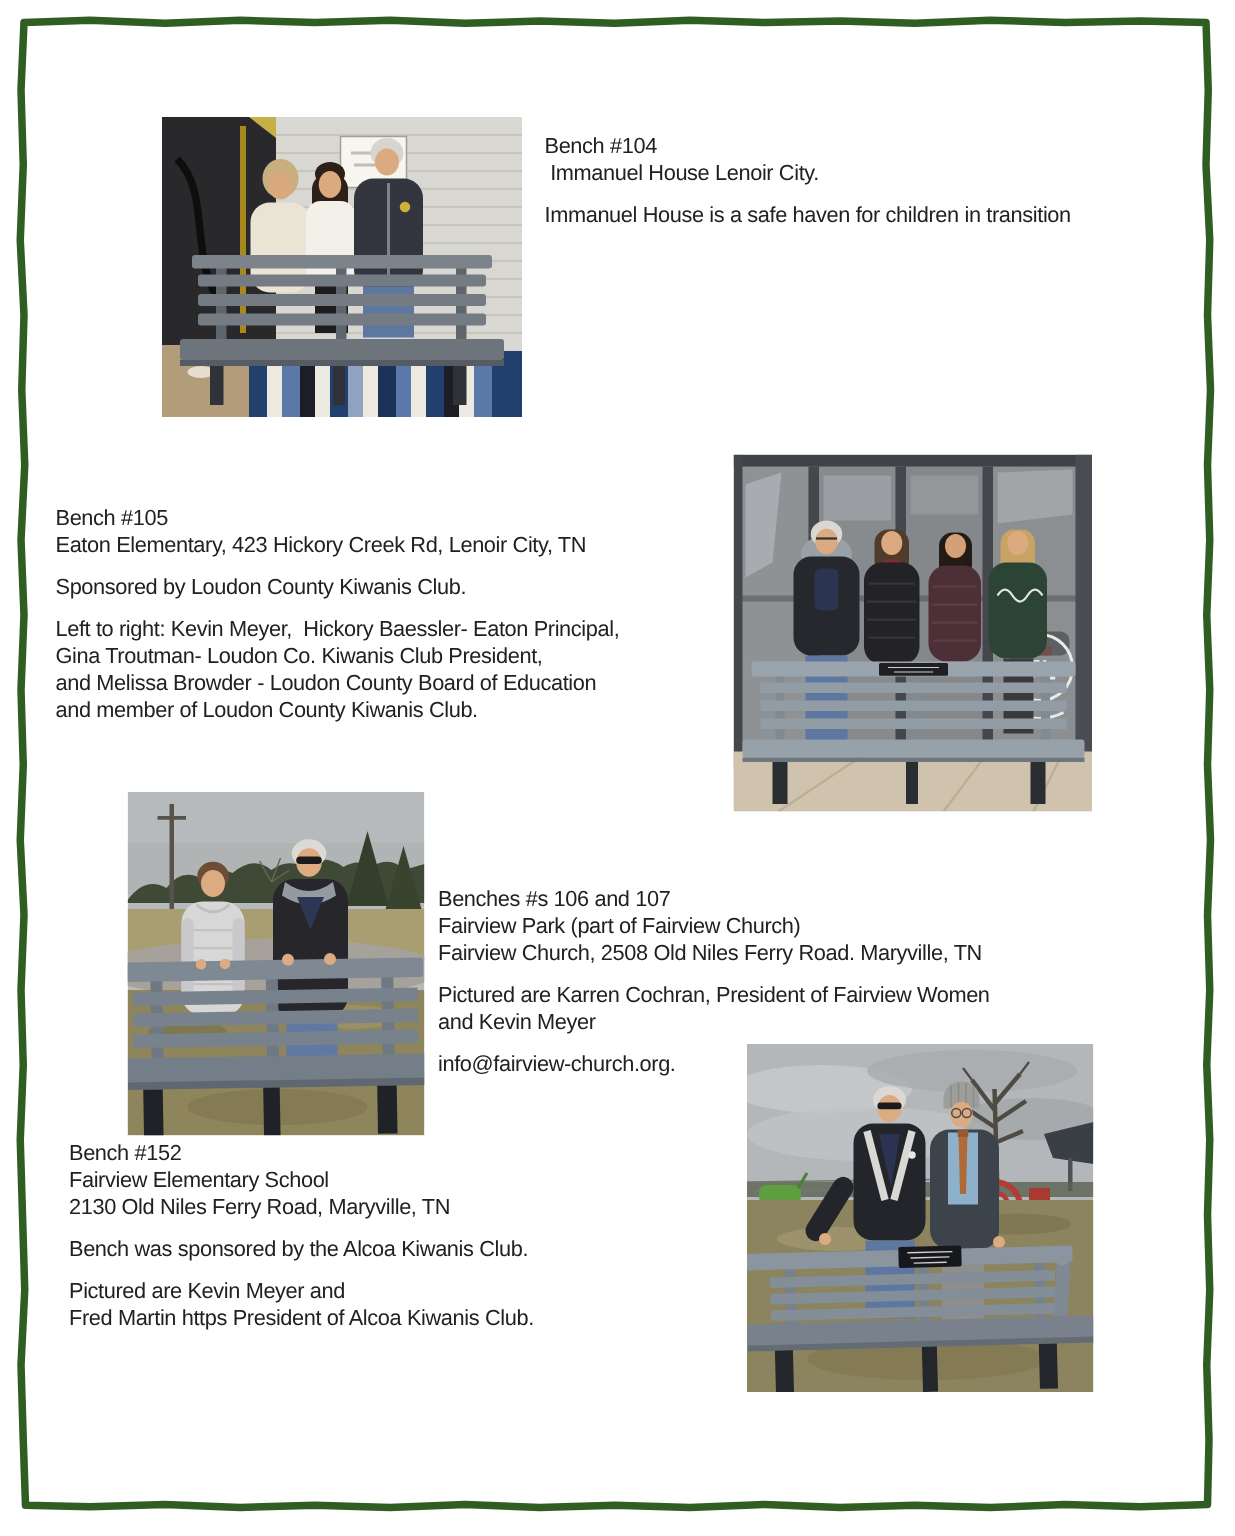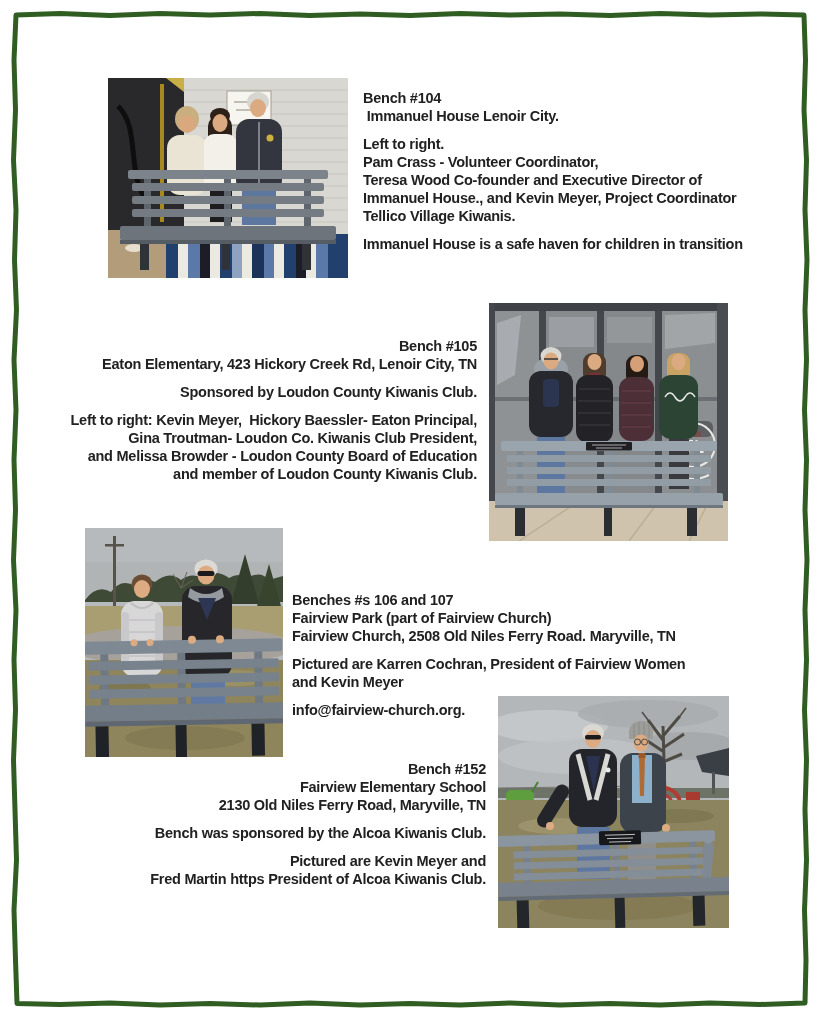--- a/index.html
+++ b/index.html
@@ -1,25 +1,25 @@
 <!DOCTYPE html>
 <html><head>
 <meta charset="utf-8">
 <style>
   html,body{margin:0;padding:0;background:#ffffff;}
   .page{
     position:relative;width:823px;height:1024px;background:#ffffff;overflow:hidden;
     font-family:"Liberation Sans","DejaVu Sans",sans-serif;
-    font-weight:700;color:#212121;
+    font-weight:400;color:#212121;
   }
   .border-svg{position:absolute;left:0;top:0;width:823px;height:1024px;pointer-events:none;}
   .photo{position:absolute;margin:0;padding:0;overflow:hidden;}
   .photo svg{display:block;width:100%;height:100%;}
   .text-block{position:absolute;font-size:14.5px;line-height:18px;letter-spacing:-0.25px;}
-  .text-block.align-right{text-align:right;}
+  .text-block.align-right{text-align:left;}
   .para{margin:0 0 10px 0;}
   .para:last-child{margin-bottom:0;}
   .line{white-space:pre;}
 </style>
 </head>
 <body>
 
 <div class="page">
 
   <svg class="border-svg" viewBox="0 0 823 1024">
@@ -107,27 +107,20 @@
         <rect x="114" y="166" width="8" height="26" fill="#2f3237"></rect>
         <rect x="194" y="166" width="9" height="26" fill="#2f3237"></rect>
       </g>
     </svg>
   </figure>
 
   <div class="text-block" style="left:363px;top:89px;width:440px">
     <div class="para">
         <div class="line">Bench #104</div>
         <div class="line"> Immanuel House Lenoir City.</div>
-      </div>
-    <div class="para">
-        <div class="line">Left to right.</div>
-        <div class="line">Pam Crass - Volunteer Coordinator,</div>
-        <div class="line">Teresa Wood Co-founder and Executive Director of</div>
-        <div class="line">Immanuel House., and Kevin Meyer, Project Coordinator</div>
-        <div class="line">Tellico Village Kiwanis.</div>
       </div>
     <div class="para">
         <div class="line">Immanuel House is a safe haven for children in transition</div>
       </div>
   </div>
 
   <div class="text-block align-right" style="left:37px;top:337px;width:440px">
     <div class="para">
         <div class="line">Bench #105</div>
         <div class="line">Eaton Elementary, 423 Hickory Creek Rd, Lenoir City, TN</div>

